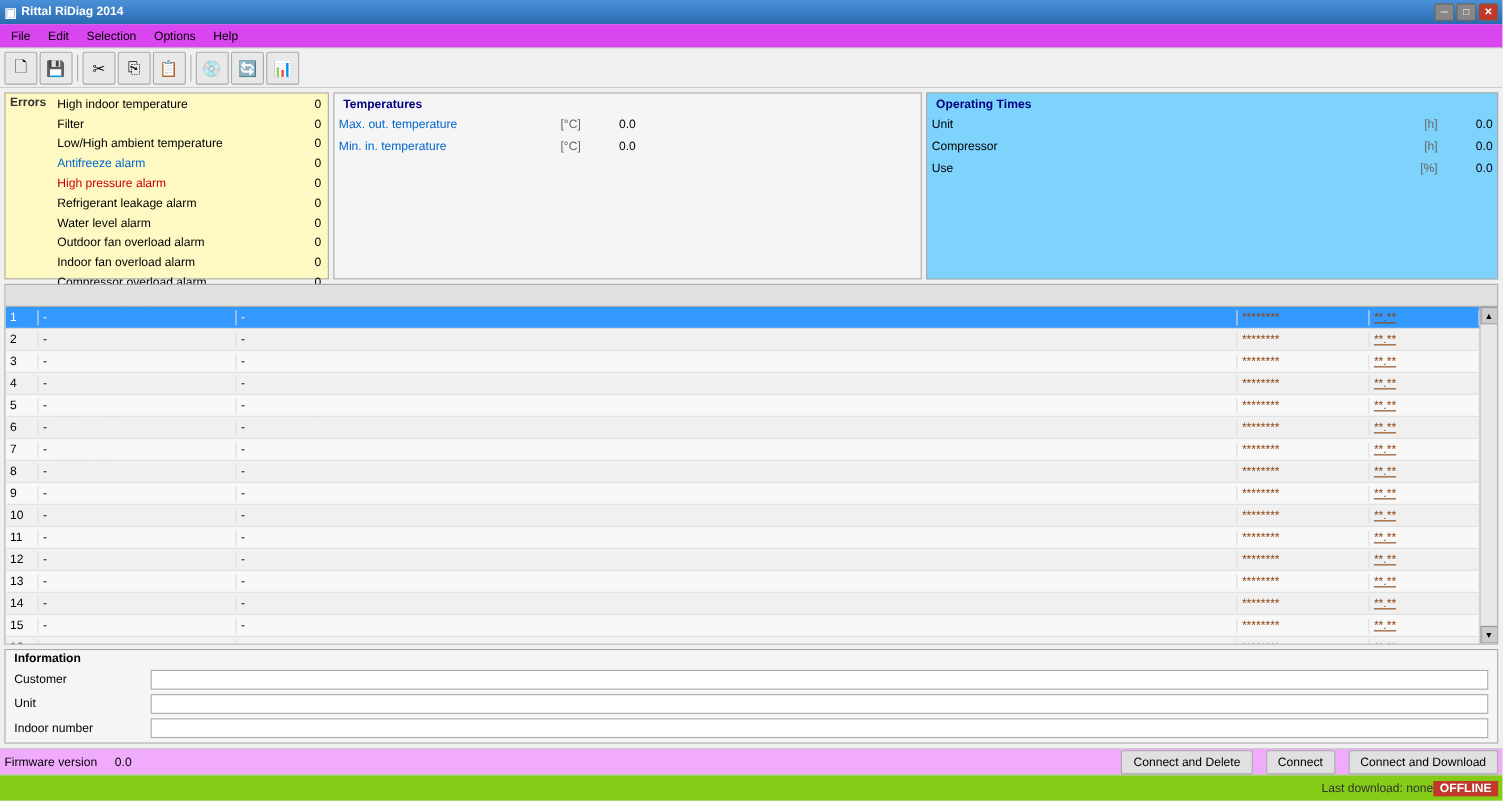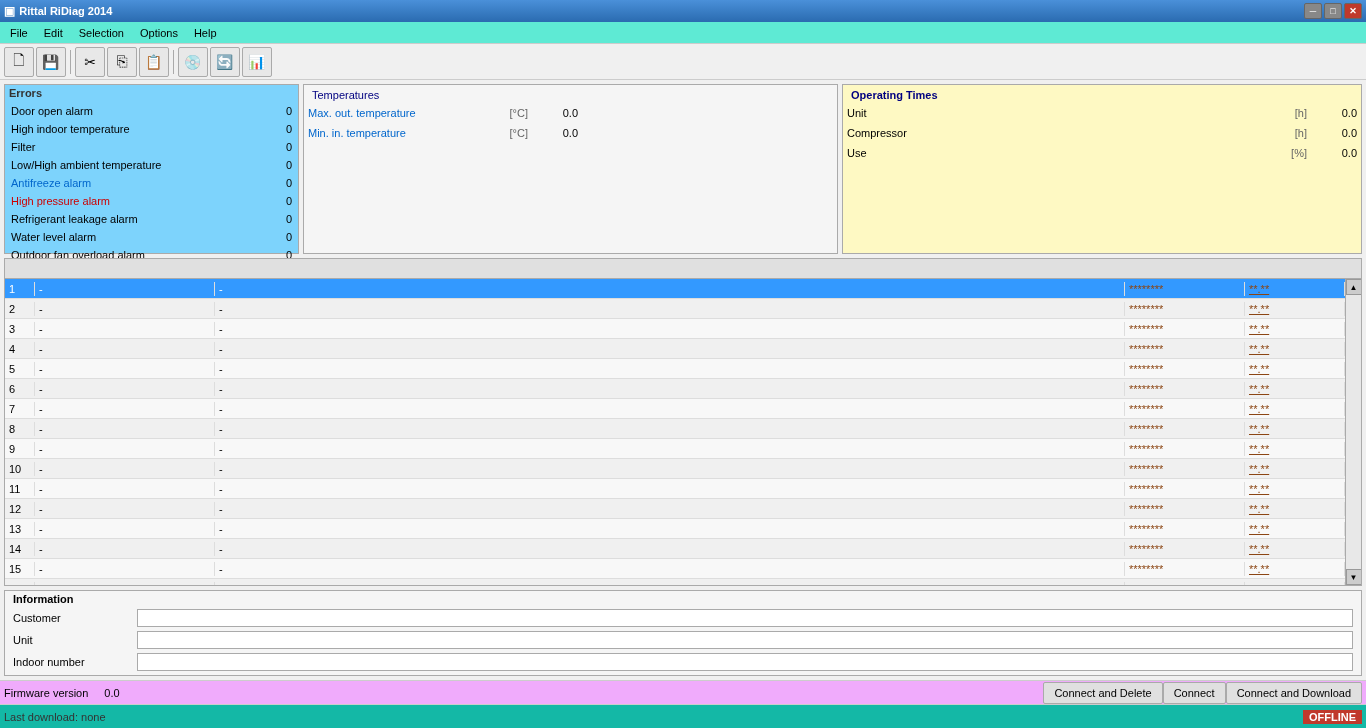--- a/index.html
+++ b/index.html
@@ -25,21 +25,21 @@
       border: 1px solid #666;
       border-radius: 2px;
       cursor: pointer;
       display: flex; align-items: center; justify-content: center;
       font-size: 9px; color: white;
     }
     .titlebar-btn.close { background: #c0392b; }
 
     
     .menubar {
-      background: #5eead4;
+      background: #d946ef;
       border-bottom: 1px solid #ccc;
       height: 22px;
       display: flex;
       align-items: center;
       padding: 0 2px;
     }
     .menu-item {
       padding: 2px 8px;
       cursor: pointer;
       font-size: 11px;
@@ -77,26 +77,25 @@
 
     
     .top-row {
       display: flex;
       gap: 4px;
       height: 170px;
     }
 
     
     .errors-panel {
-      background: #7dd3fc;
+      background: #fef9c3;
       border: 1px solid #aaa;
       width: 295px;
       min-width: 295px;
       display: flex;
-      flex-direction: column;
     }
     .panel-title {
       font-weight: bold;
       font-size: 11px;
       padding: 2px 4px;
       color: #333;
     }
     .errors-table { width: 100%; }
     .errors-table tr { height: 16px; }
     .errors-table td { padding: 0 4px; font-size: 11px; }
@@ -105,29 +104,29 @@
     .error-blue { color: #0066cc; margin-top: 36px; }
     .error-red { color: #cc0000; }
 
     
     .temps-panel {
       background: #f5f5f5;
       border: 1px solid #aaa;
       flex: 1;
       padding: 2px 4px;
     }
-    .temps-panel .panel-title { color: #000080; font-weight: normal; }
+    .temps-panel .panel-title { color: #000080; font-weight: bold; }
     .temps-row { display: flex; align-items: center; height: 20px; }
     .temps-label { color: #0066cc; width: 180px; font-size: 11px; }
     .temps-unit { width: 40px; text-align: right; font-size: 11px; color: #666; }
     .temps-value { width: 50px; text-align: right; font-size: 11px; }
 
     
     .op-panel {
-      background: #fef9c3;
+      background: #7dd3fc;
       border: 1px solid #aaa;
       width: 520px;
       min-width: 520px;
       padding: 2px 4px;
     }
     .op-panel .panel-title { color: #000080; font-weight: bold; }
     .op-row { display: flex; align-items: center; height: 20px; }
     .op-label { flex: 1; font-size: 11px; }
     .op-unit { width: 40px; text-align: right; font-size: 11px; color: #666; }
     .op-value { width: 50px; text-align: right; font-size: 11px; }
@@ -225,21 +224,21 @@
     
     .statusbar {
       background: #f0abfc;
       border-top: 1px solid #ccc;
       height: 24px;
       display: flex;
       align-items: center;
       padding: 0 4px;
     }
     .status-left { flex: 1; font-size: 11px; display: flex; align-items: center; gap: 8px; }
-    .status-right { display: flex; gap: 0; align-items: flex-end; }
+    .status-right { display: flex; gap: 12px; align-items: flex-end; }
     .status-btn {
       height: 22px;
       padding: 0 10px;
       background: #e0e0e0;
       border: 1px solid #aaa;
       border-radius: 2px;
       cursor: pointer;
       font-size: 11px;
       display: flex; align-items: center;
     }
@@ -249,26 +248,26 @@
     }
     .offline-badge {
       background: #c0392b;
       color: white;
       padding: 1px 6px;
       font-size: 11px;
       font-weight: bold;
     }
 
     .bottom-bar {
-      background: #14b8a6;
+      background: #84cc16;
       border-top: 1px solid #ccc;
       height: 24px;
       display: flex;
       align-items: center;
-      justify-content: space-between;
+      justify-content: flex-end;
       padding: 0 4px;
     }
     .firmware-label { font-size: 11px; }
     .firmware-value { font-size: 11px; margin-left: 8px; }
   </style>
 </head>
 <body>
 
 <div class="titlebar">
   <div class="titlebar-left">
@@ -305,24 +304,20 @@
 
 <div class="main-content">
 
   <div class="top-row">
 
     <div class="errors-panel">
       <div class="panel-title">Errors</div>
       <table class="errors-table">
         <tbody id="errors-tbody">
             <tr>
-              <td class="error-normal">Door open alarm</td>
-              <td>0</td>
-            </tr>
-            <tr>
               <td class="error-normal">High indoor temperature</td>
               <td>0</td>
             </tr>
             <tr>
               <td class="error-normal">Filter</td>
               <td>0</td>
             </tr>
             <tr>
               <td class="error-normal">Low/High ambient temperature</td>
               <td>0</td>

